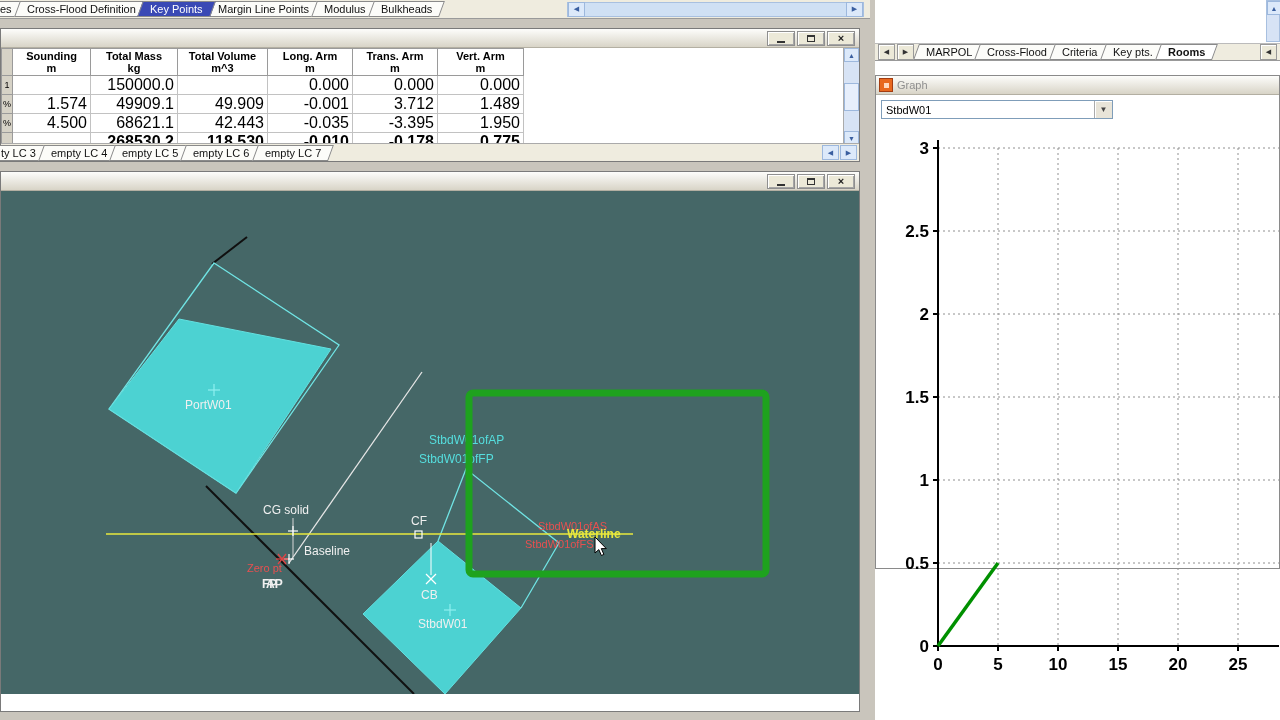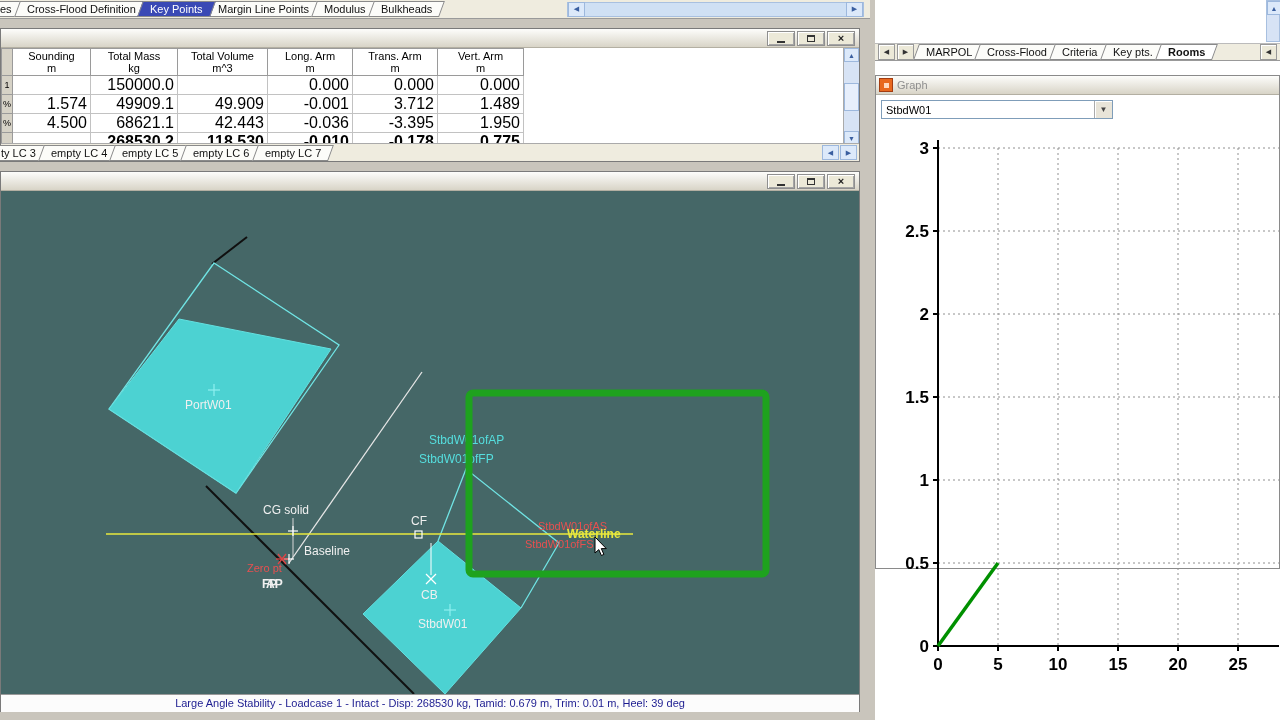--- a/index.html
+++ b/index.html
@@ -25,21 +25,21 @@
   .win-ctrls{margin-left:auto;display:flex;gap:2px;margin-right:4px;}
   .wbtn{width:26px;height:13px;background:#ece9d8;border:1px solid #8f8f8f;box-shadow:inset 1px 1px 0 #fff,inset -1px -1px 0 #a5a5a5;display:flex;align-items:center;justify-content:center;}
   .i-min{width:8px;height:2px;background:#333;margin-top:7px;}
   .i-rest{width:8px;height:7px;border:1px solid #333;border-top-width:2px;box-sizing:border-box;}
   .i-x{font-size:11px;line-height:11px;color:#222;font-weight:bold;}
 
   
   .table-win{left:0;top:28px;width:860px;height:134px;}
   .table-area{position:relative;height:97px;overflow:hidden;background:#fff;}
   table.grid{border-collapse:collapse;table-layout:fixed;width:522px;}
-  table.grid th{border:1px solid #9a9a9a;font-weight:normal;font-size:11px;line-height:12px;text-align:center;padding:1px 2px;background:#fff;}
+  table.grid th{border:1px solid #9a9a9a;font-weight:bold;font-size:11px;line-height:12px;text-align:center;padding:1px 2px;background:#fff;}
   table.grid td{border:1px solid #c2c2c2;font-size:16px;height:14px;padding:0 3px;text-align:right;color:#000;}
   table.grid .rh{background:#d6d2c6;border:1px solid #9a9a9a;font-size:9px;text-align:center;padding:0;}
   tr.total td{font-weight:bold;}
   .vscroll{position:absolute;right:0;top:0;width:15px;height:97px;background:#d7e3f5;border-left:1px solid #aaa;display:flex;flex-direction:column;justify-content:space-between;align-items:center;}
   .vthumb{width:13px;height:26px;background:#e7effc;border:1px solid #9db8dd;}
   .tabstrip-bottom{position:absolute;left:0;bottom:0;width:100%;height:18px;border-top:1px solid #aaa;padding-left:2px;box-sizing:border-box;}
   .tail-btns{margin-left:auto;margin-right:2px;display:flex;gap:1px;}
 
   
   .view-win{left:0;top:171px;width:860px;height:541px;}
@@ -142,21 +142,21 @@
             <td>49.909</td>
             <td>-0.001</td>
             <td>3.712</td>
             <td>1.489</td>
           </tr>
           <tr>
             <td class="rh">%</td>
             <td>4.500</td>
             <td>68621.1</td>
             <td>42.443</td>
-            <td>-0.036</td>
+            <td>-0.035</td>
             <td>-3.395</td>
             <td>1.950</td>
           </tr>
           <tr class="total">
             <td class="rh"></td>
             <td></td>
             <td>268530.2</td>
             <td>118.530</td>
             <td>-0.010</td>
             <td>-0.178</td>
@@ -263,21 +263,20 @@
 
         <rect x="468" y="202" width="297" height="181" rx="4" fill="none" stroke="#1ea21e" stroke-width="7"></rect>
 
         <text x="537" y="339" class="tr">StbdW01ofAS</text>
         <text x="524" y="357" class="tr">StbdW01ofFS</text>
         <text x="566" y="347" class="ty">Waterline</text>
 
         <path d="M594,346 v16 l3.8,-3.4 2.6,5.9 2.5,-1.1 -2.6,-5.8 5,0 z" fill="#ffffff" stroke="#000000" stroke-width="1"></path>
       </svg>
     </div>
-    <div class="statusbar">Large Angle Stability - Loadcase 1 - Intact - Disp: 268530 kg, Tamid: 0.679 m, Trim: 0.01 m, Heel: 39 deg</div>
   </div>
 
   <div class="right-pane">
     <div class="rp-vscroll">
       <span class="scr-btn">
           <span>▲</span>
         </span>
     </div>
     <div class="tabstrip rp-tabstrip">
       <span class="nav-btn">

